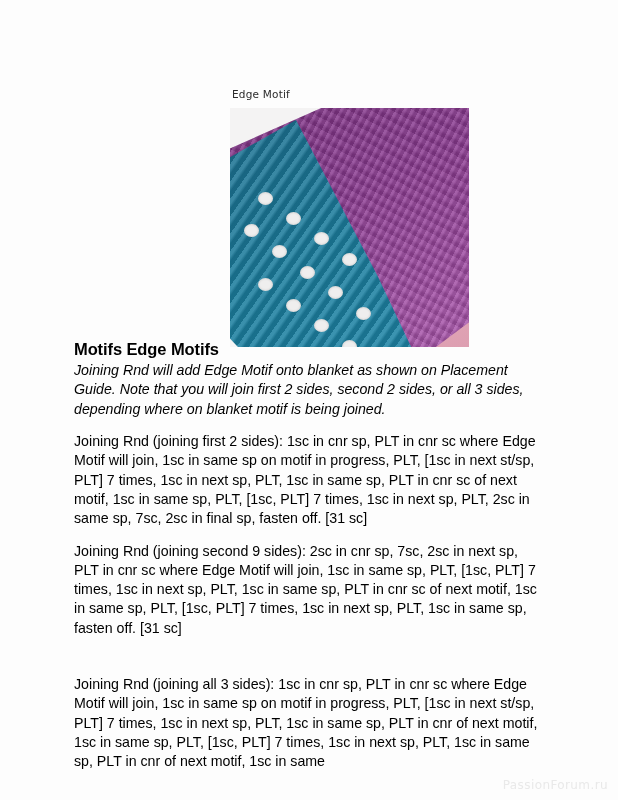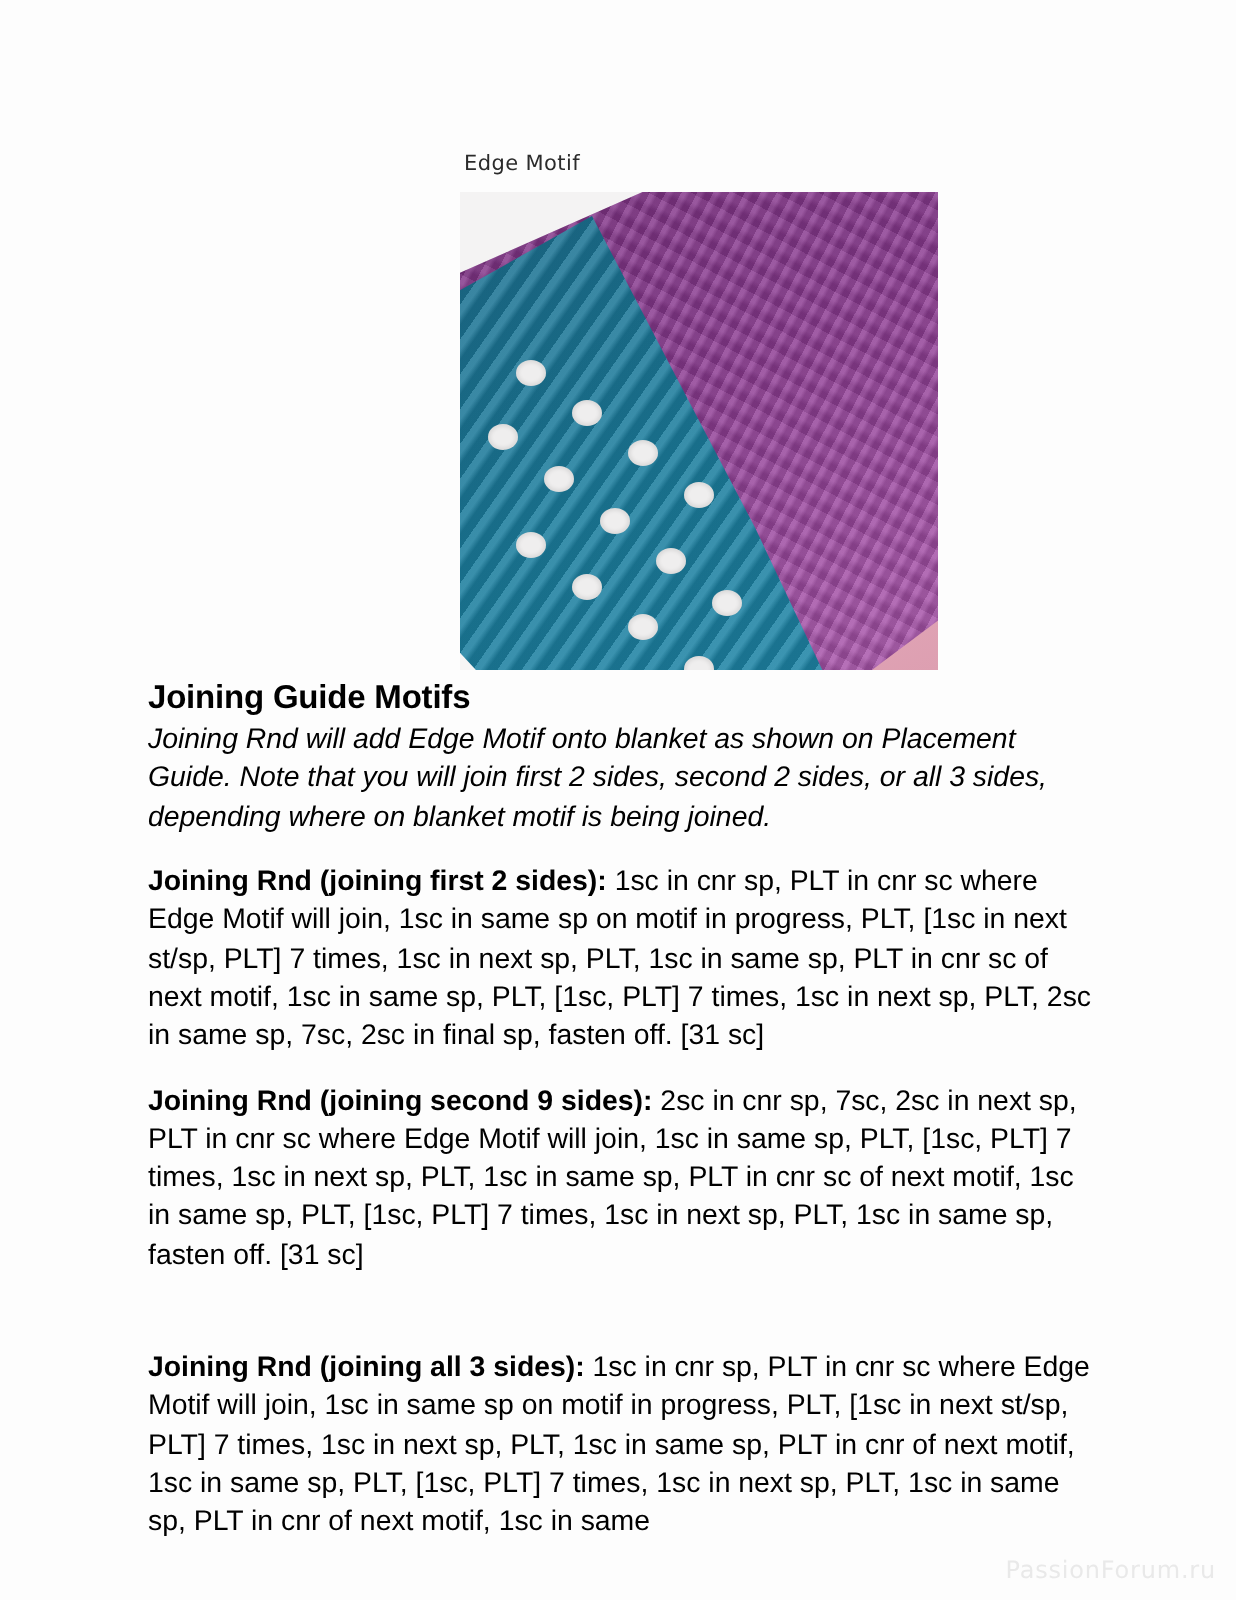--- a/index.html
+++ b/index.html
@@ -18,21 +18,21 @@
     position: absolute;
     inset: 0;
     background: #fdfdfd;
     overflow: hidden;
   }
 
   
   .figure {
     position: absolute;
     left: 190px;
-    top: 60px;
+    top: 72px;
     width: 239px;
   }
   .figure-caption {
     font-size: 10.5px;
     color: #2b2b2b;
     letter-spacing: 0.2px;
     margin: 0 0 8px 2px;
     font-family: "DejaVu Sans", sans-serif;
   }
   .photo {
@@ -138,21 +138,21 @@
     font-size: 14.2px;
     line-height: 1.36;
     margin: 0 0 13px 0;
   }
   p.block {
     font-size: 14.2px;
     line-height: 1.36;
     margin: 0 0 13px 0;
   }
   p.block .lead {
-    font-weight: bold;
+    font-weight: normal;
   }
   p.last {
     margin-bottom: 0;
     margin-top: 37px;
   }
 
   
   .watermark {
     position: absolute;
     right: 10px;
@@ -192,21 +192,21 @@
         <div class="hole" style="left:86px;  top:179px;"></div>
         <div class="hole" style="left:114px; top:199px;"></div>
         <div class="hole" style="left:142px; top:220px;"></div>
 
       </div>
     </div>
   </figure>
 
   <div class="content">
 
-    <h1 class="title">Joining Guide Motifs</h1>
+    <h1 class="title">Motifs Edge Motifs</h1>
 
     <p class="intro">Joining Rnd will add Edge Motif onto blanket as shown on Placement Guide. Note that you will join first 2 sides, second 2 sides, or all 3 sides, depending where on blanket motif is being joined.</p>
 
     <p class="block">
       <span class="lead">Joining Rnd (joining first 2 sides):</span><span> 1sc in cnr sp, PLT in cnr sc where Edge Motif will join, 1sc in same sp on motif in progress, PLT, [1sc in next st/sp, PLT] 7 times, 1sc in next sp, PLT, 1sc in same sp, PLT in cnr sc of next motif, 1sc in same sp, PLT, [1sc, PLT] 7 times, 1sc in next sp, PLT, 2sc in same sp, 7sc, 2sc in final sp, fasten off. [31 sc]</span>
     </p>
 
     <p class="block">
       <span class="lead">Joining Rnd (joining second 9 sides):</span><span> 2sc in cnr sp, 7sc, 2sc in next sp, PLT in cnr sc where Edge Motif will join, 1sc in same sp, PLT, [1sc, PLT] 7 times, 1sc in next sp, PLT, 1sc in same sp, PLT in cnr sc of next motif, 1sc in same sp, PLT, [1sc, PLT] 7 times, 1sc in next sp, PLT, 1sc in same sp, fasten off. [31 sc]</span>
     </p>

